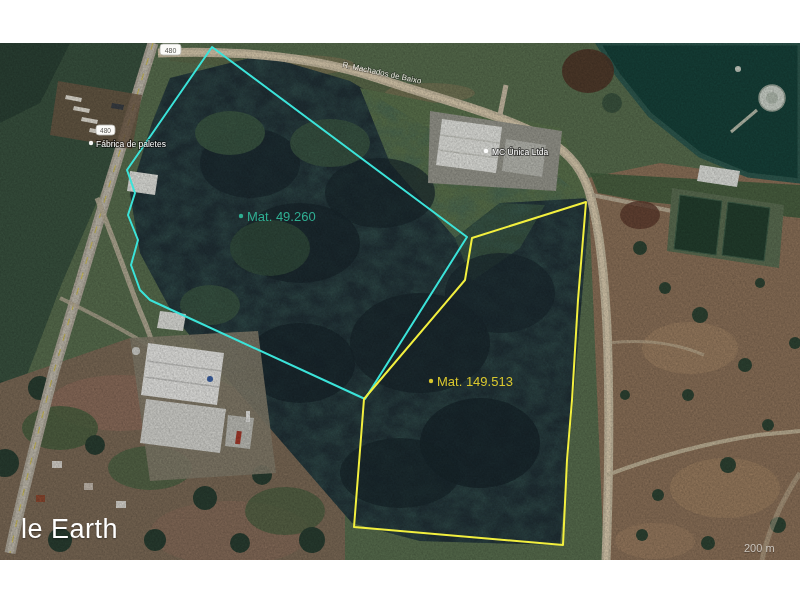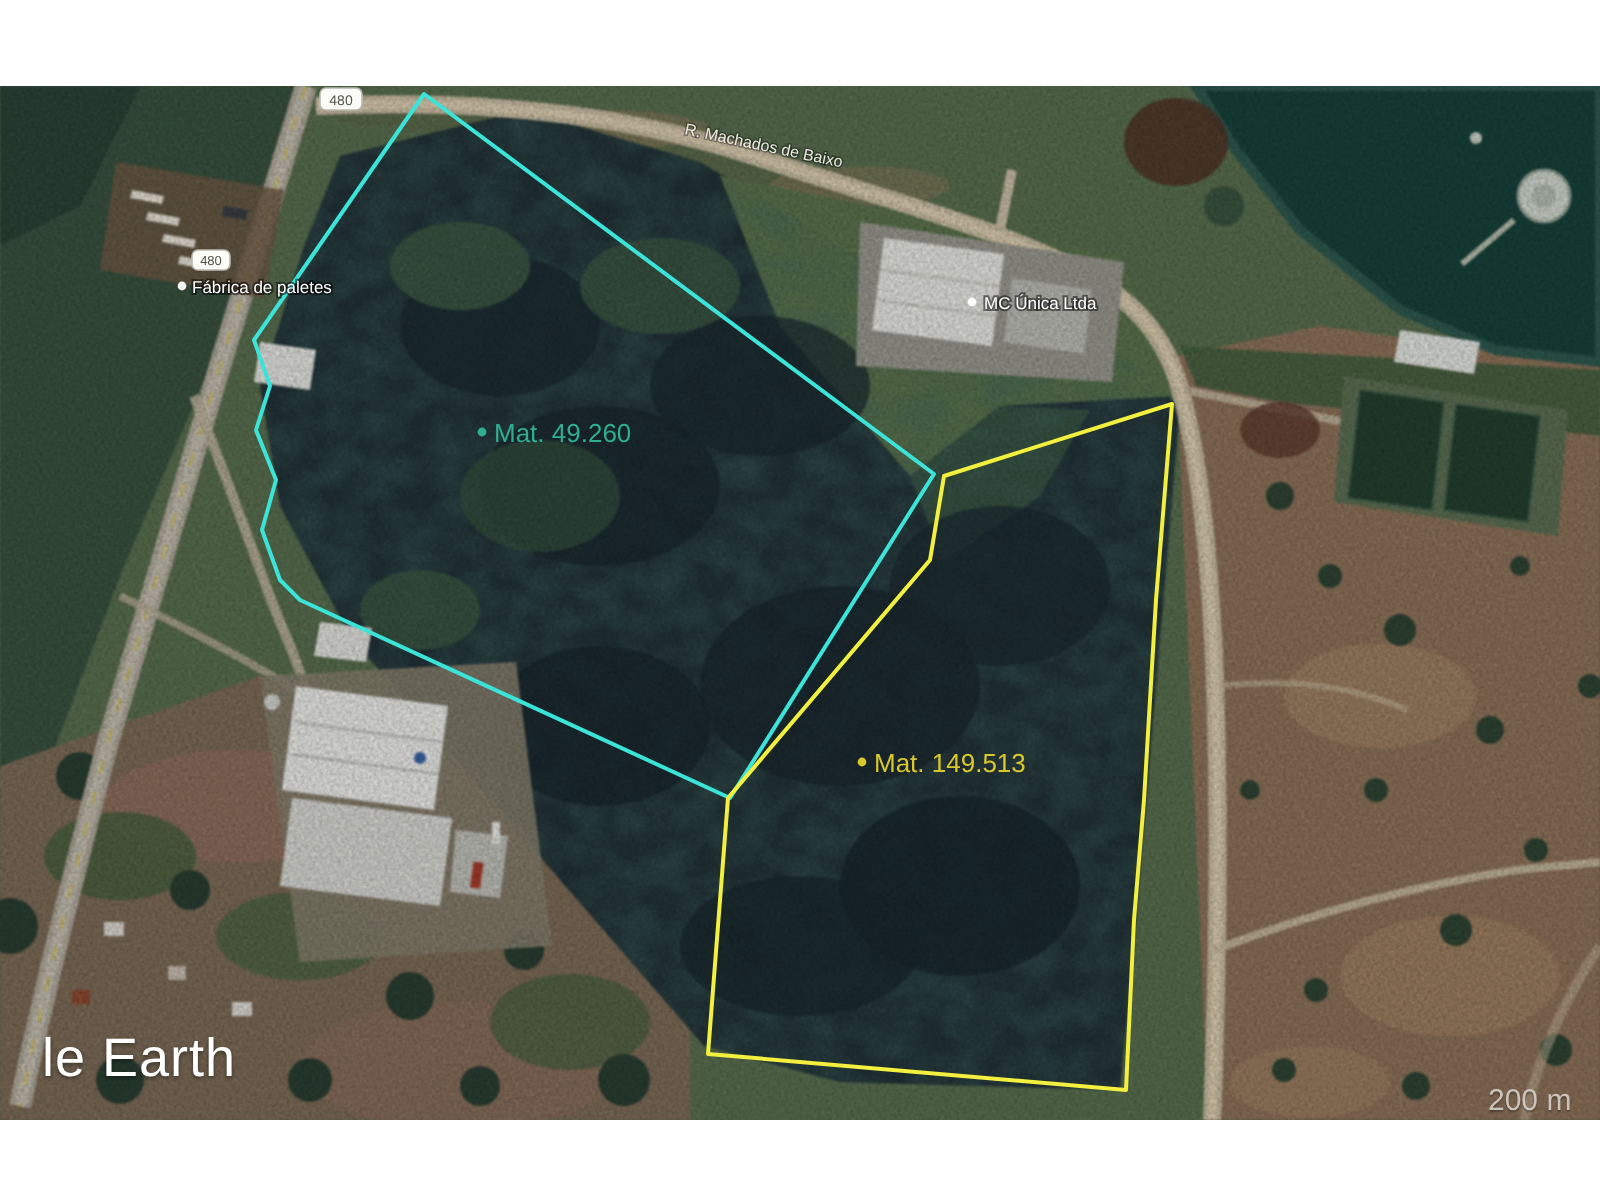--- a/index.html
+++ b/index.html
@@ -6,21 +6,21 @@
   body{width:800px;height:600px;overflow:hidden;font-family:"Liberation Sans",sans-serif;}
   .page{position:relative;width:800px;height:600px;background:#ffffff;}
   .margin-strip{position:absolute;left:0;width:800px;background:#ffffff;}
   .margin-top{top:0;height:43px;}
   .margin-bottom{top:560px;height:40px;}
   .map-wrap{position:absolute;top:43px;left:0;width:800px;height:517px;overflow:hidden;background:#5a7050;}
   .map-wrap svg{display:block;}
   .soft{filter:blur(0.45px);}
   .watermark{position:absolute;left:1px;top:514px;color:#ffffff;font-size:27px;font-weight:400;
     letter-spacing:0.5px;text-shadow:0 1px 2px rgba(0,0,0,0.45);z-index:5;margin-left:20px;}
-  .scale-label{position:absolute;left:744px;top:542px;color:#d9d5cf;font-size:15px;opacity:0.85;
+  .scale-label{position:absolute;left:744px;top:542px;color:#d9d5cf;font-size:11px;opacity:0.85;
     text-shadow:0 1px 1px rgba(0,0,0,0.4);z-index:5;}
   text{font-family:"Liberation Sans",sans-serif;}
 </style>
 </head>
 <body>
 
 <div class="page">
 
   <div class="margin-strip margin-top"></div>
 

